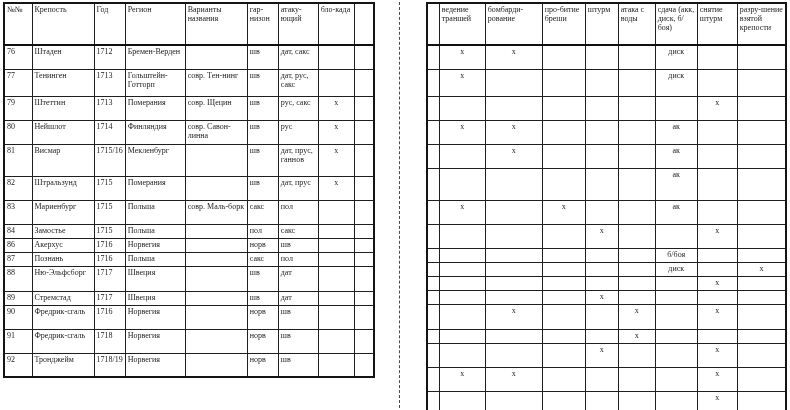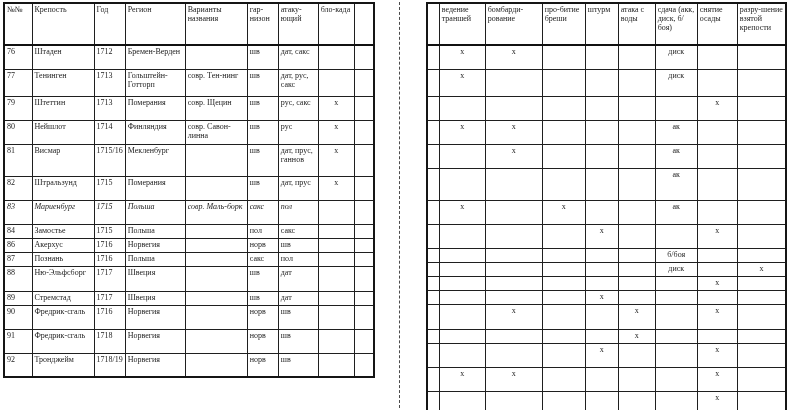--- a/index.html
+++ b/index.html
@@ -103,21 +103,21 @@
           <td>82</td>
           <td>Штральзунд</td>
           <td>1715</td>
           <td>Померания</td>
           <td></td>
           <td>шв</td>
           <td>дат, прус</td>
           <td class="center">х</td>
           <td></td>
         </tr>
-        <tr style="height: 24px; font-style: italic;">
+        <tr style="height: 24px;">
           <td>83</td>
           <td>Мариенбург</td>
           <td>1715</td>
           <td>Польша</td>
           <td>совр. Маль-борк</td>
           <td>сакс</td>
           <td>пол</td>
           <td class="center"></td>
           <td></td>
         </tr>
@@ -230,21 +230,21 @@
     </colgroup>
     <thead>
       <tr>
         <th></th>
         <th>ведение траншей</th>
         <th>бомбарди-рование</th>
         <th>про-битие бреши</th>
         <th>штурм</th>
         <th>атака с воды</th>
         <th>сдача (акк, диск, б/боя)</th>
-        <th>снятие осады</th>
+        <th>снятие штурм</th>
         <th>разру-шение взятой крепости</th>
       </tr>
     </thead>
     <tbody id="right-body">
         <tr style="height: 24px;">
           <td></td>
           <td class="center">х</td>
           <td class="center">х</td>
           <td class="center"></td>
           <td class="center"></td>

